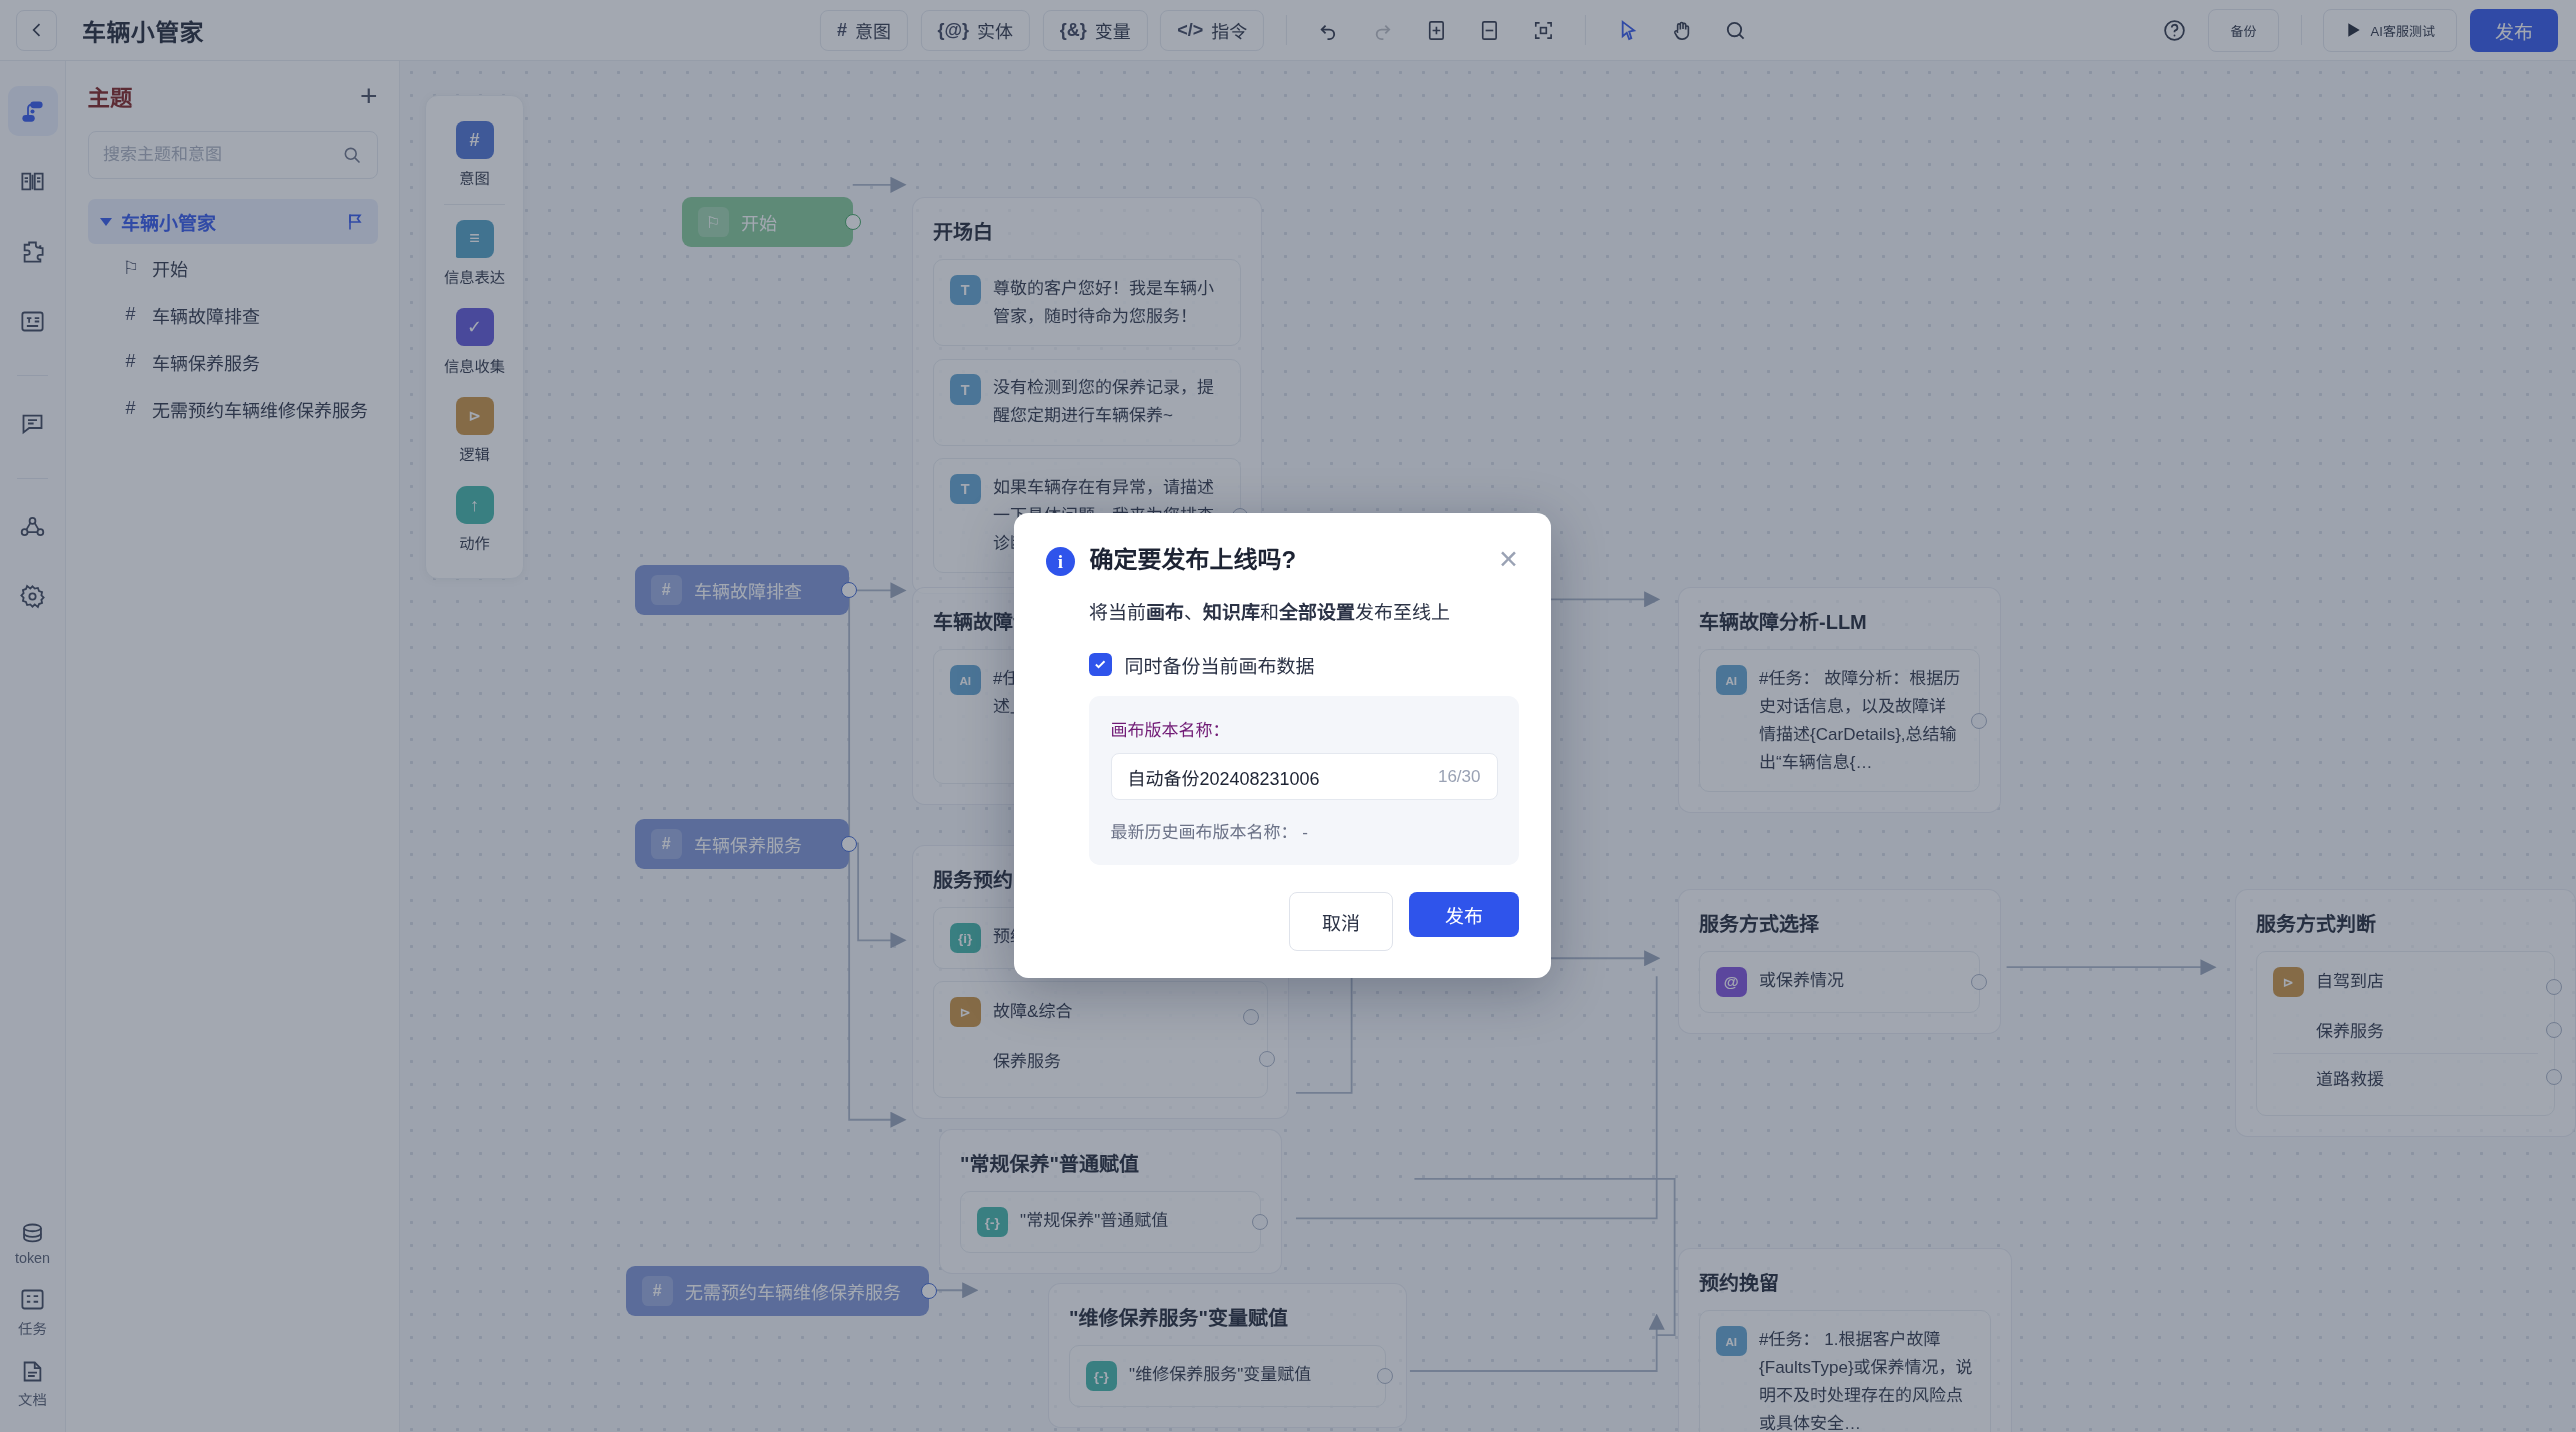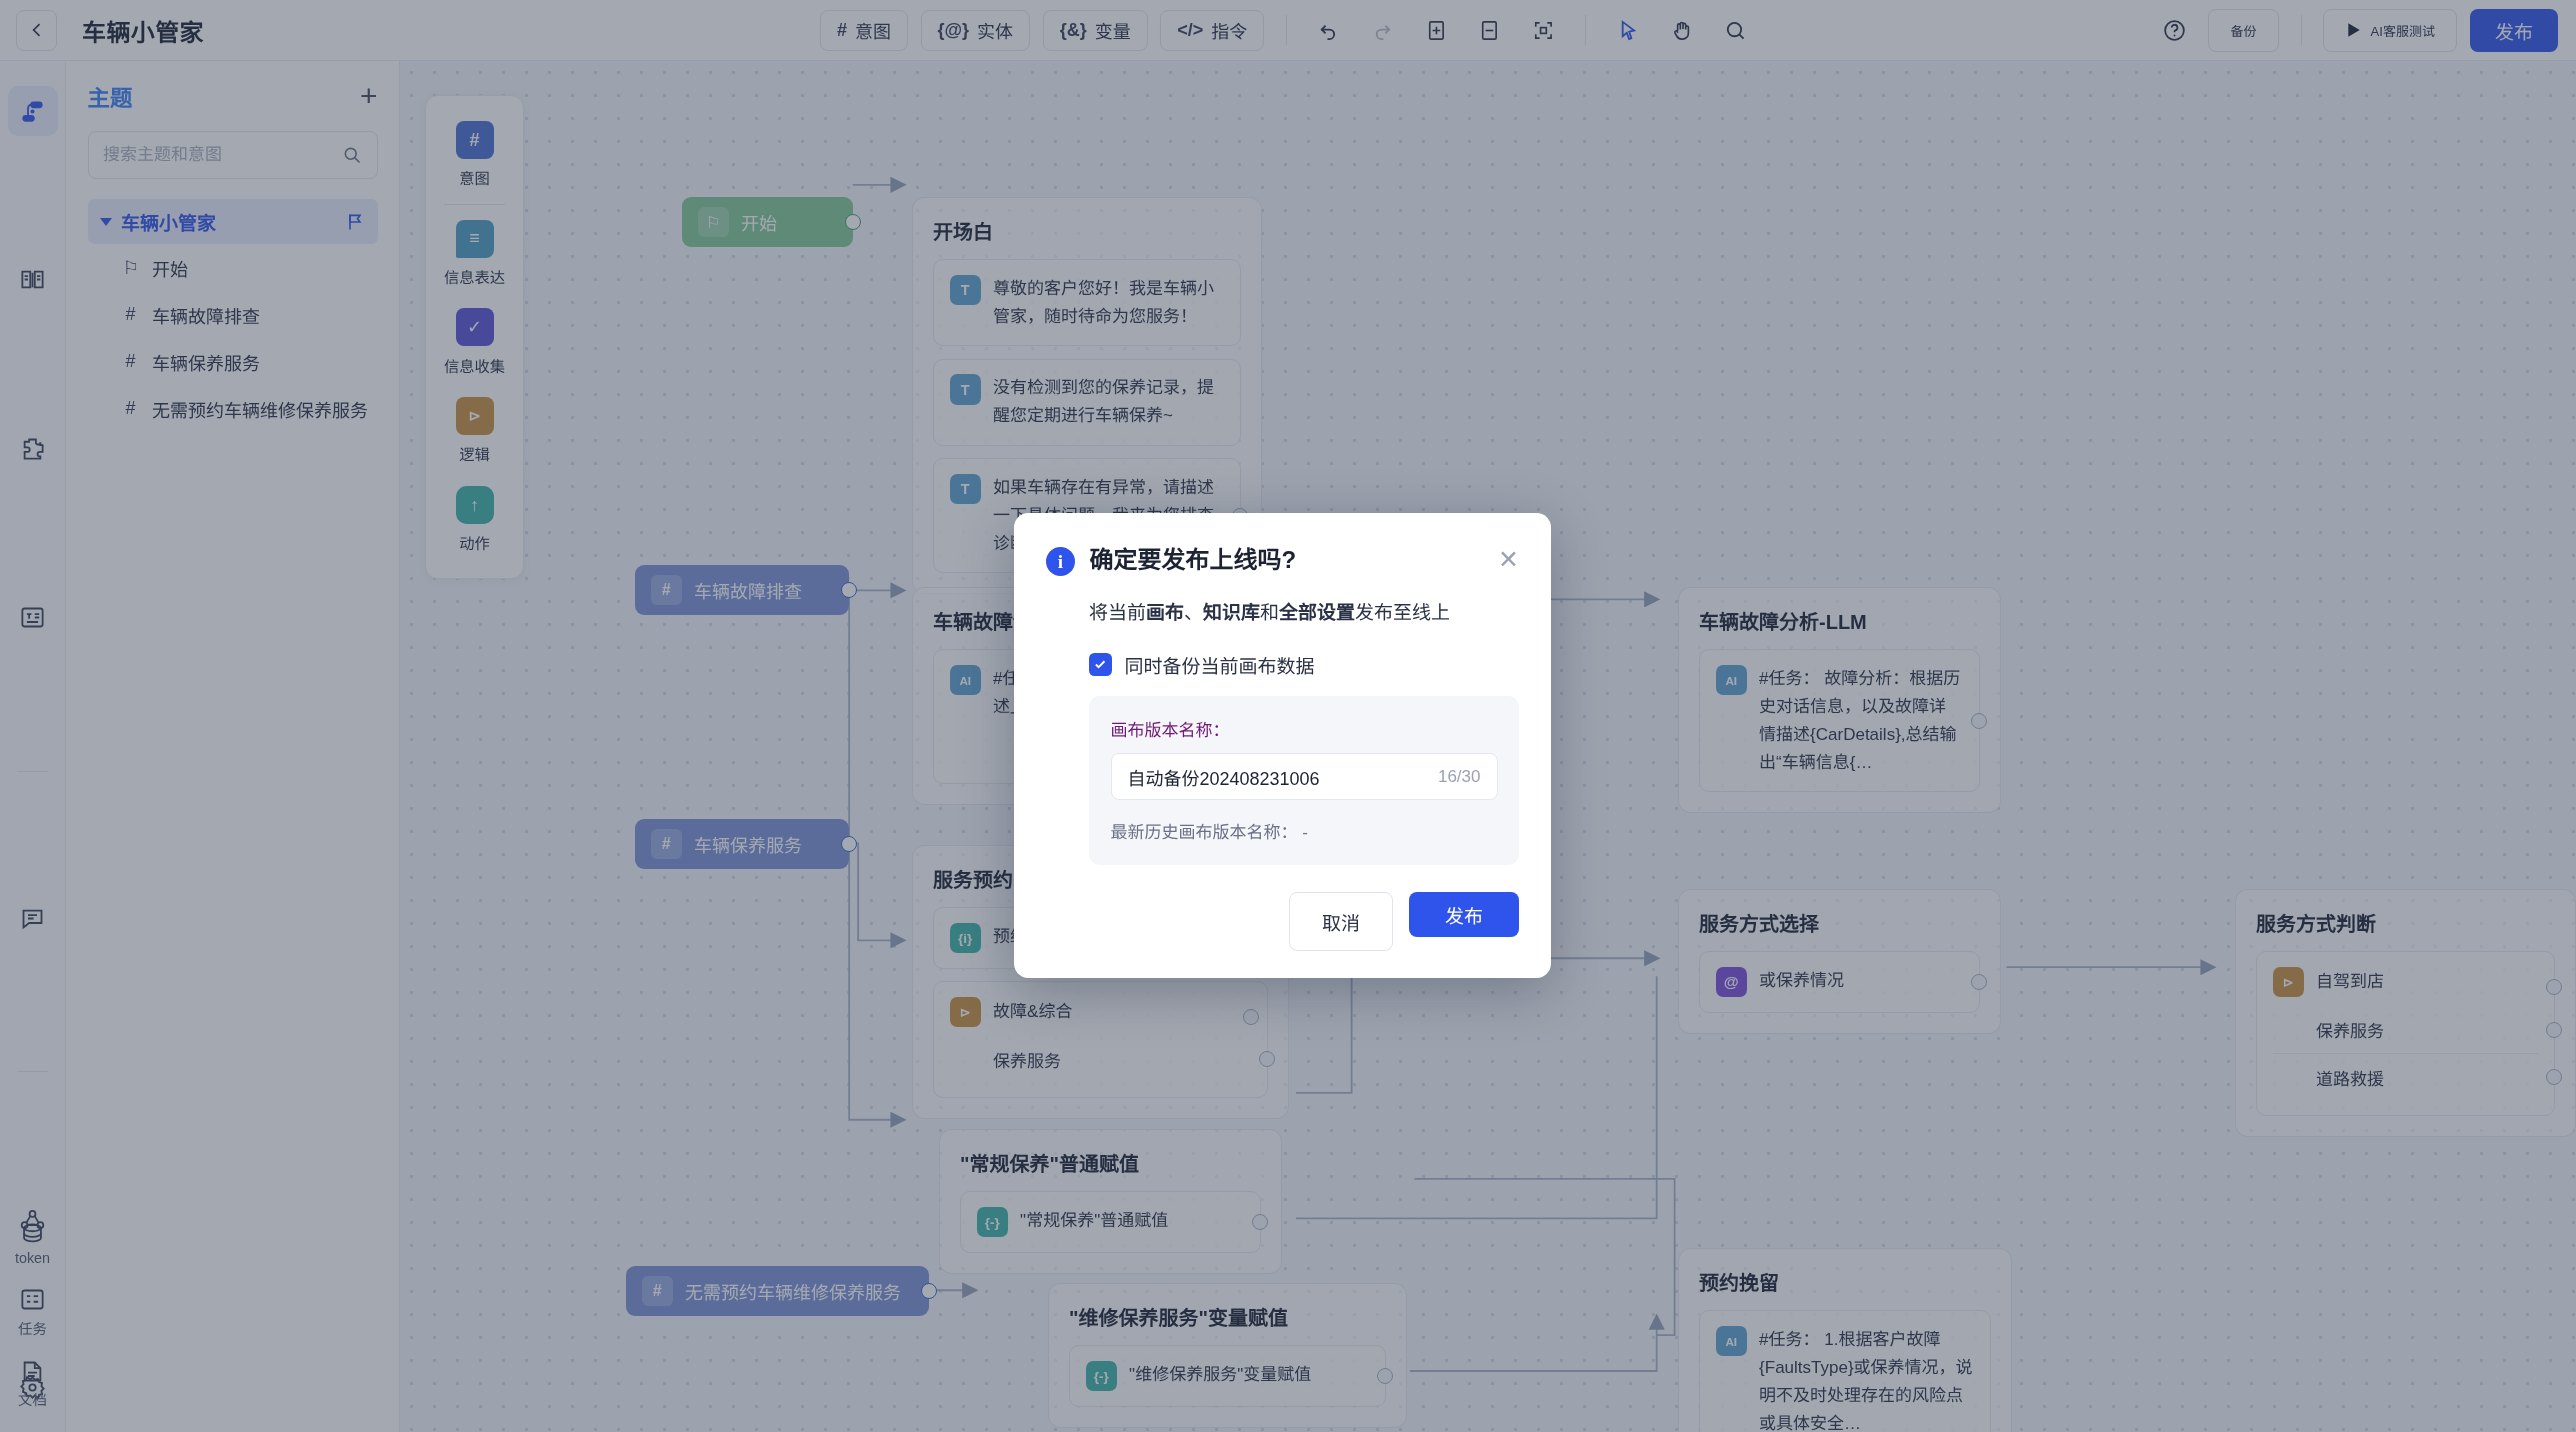--- a/index.html
+++ b/index.html
@@ -66,21 +66,21 @@
     height: 43px; padding: 0 25px; border: none; border-radius: 8px;
     background: #2f54eb; color: #fff; font-size: 19px; cursor: pointer;
     display: flex; align-items: center; white-space: nowrap;
   }
 
   
   .rail {
     position: absolute; top: 61px; left: 0; bottom: 0; width: 66px;
     background: #fbfcfe; border-right: 0.9px solid #eaedf2;
     display: flex; flex-direction: column; align-items: center;
-    padding-top: 25px; z-index: 40; justify-content: space-between;
+    padding-top: 25px; z-index: 40;
   }
   .rail-item {
     width: 50px; height: 50px; border-radius: 10.8px; margin-bottom: 20px;
     display: flex; align-items: center; justify-content: center; cursor: pointer;
     color: #3a4258;
   }
   .rail-item.active { background: #e8edfb; color: #2f54eb; }
   .rail-div { width: 30.5px; height: 0.9px; background: #e2e6ee; margin: 9px 0 23px; }
   .rail-bottom {
     position: absolute; bottom: 0; left: 0; right: 0;
@@ -95,21 +95,21 @@
   
   .panel {
     position: absolute; top: 61px; left: 66px; bottom: 0; width: 334px;
     background: #ffffff; border-right: 0.9px solid #eaedf2; z-index: 35;
     padding: 0 21.5px;
   }
   .panel-head {
     display: flex; align-items: center; justify-content: space-between;
     height: 70px;
   }
-  .panel-title { font-size: 22.4px; font-weight: 600; color: #3b82f6; }
+  .panel-title { font-size: 22.4px; font-weight: 600; color: #7f1d1d; }
   .plus-btn { font-size: 30px; color: #444b60; line-height: 1; cursor: pointer; font-weight: 300; }
   .search-box {
     height: 48px; border: 0.9px solid #e4e8ef; border-radius: 8px;
     display: flex; align-items: center; padding: 0 14.4px; gap: 7.2px;
     background: #fff;
   }
   .search-box input {
     flex: 1; border: none; outline: none; font-size: 17px; color: #2b3245;
     font-family: inherit; background: transparent;
   }

